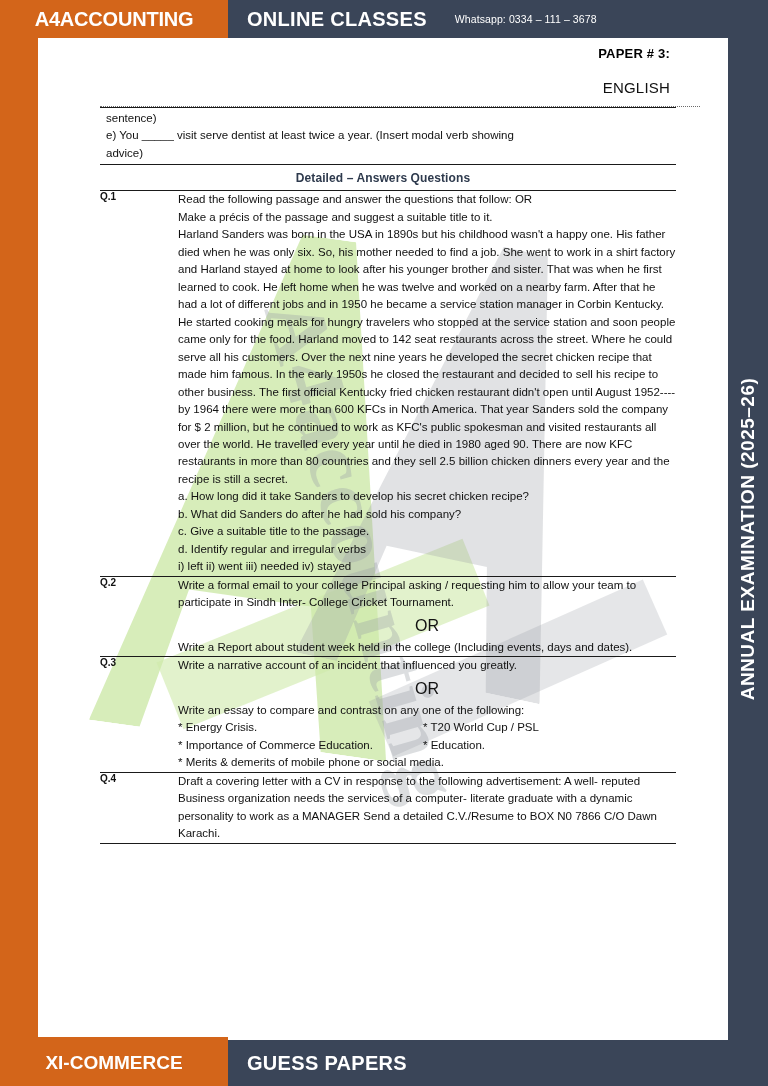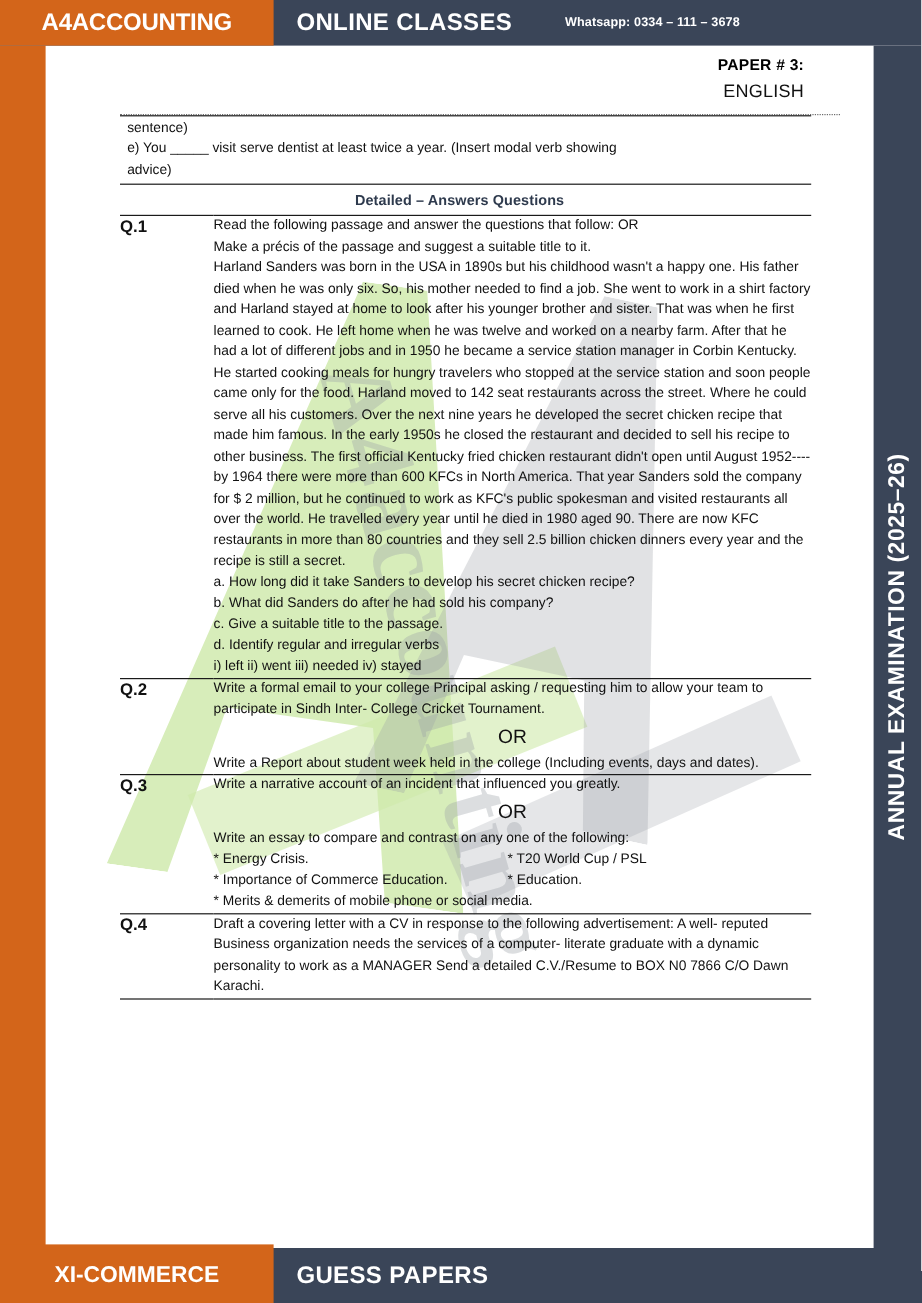--- a/index.html
+++ b/index.html
@@ -53,22 +53,22 @@
   .topbar-title {
     color: #ffffff;
     font-size: 20px;
     font-weight: bold;
     margin-left: 19px;
     letter-spacing: 0.3px;
   }
   .topbar-contact {
     color: #ffffff;
     font-size: 10.5px;
-    font-weight: bold;
-    margin-left: 44px;
+    font-weight: normal;
+    margin-left: 28px;
     letter-spacing: 0.1px;
   }
 
   
   .bottombar {
     position: absolute;
     bottom: 0; left: 0;
     width: 768px;
     height: 46px;
     background: #3a4558;
@@ -220,21 +220,21 @@
   }
   .paper-num {
     font-size: 13px;
     font-weight: bold;
     color: #000000;
     letter-spacing: 0.2px;
   }
   .paper-subject {
     font-size: 15px;
     color: #111;
-    margin-top: 7px;
+    margin-top: 18px;
     letter-spacing: 0.2px;
     text-align: right;
   }
 
   .dotted-rule {
     margin: 10px 28px 0 62px;
     border-top: 1px dotted #6b6b6b;
     height: 0;
   }
 
@@ -250,21 +250,21 @@
     padding: 0;
   }
   .col-label { width: 78px; }
   .col-body  { width: 498px; }
 
   .rowline td {
     border-top: 1.6px solid #1a1a1a;
   }
 
   .qlabel {
-    font-size: 14px;
+    font-size: 10px;
     font-weight: bold;
     color: #111;
     padding-top: 4px;
     padding-left: 6px;
   }
 
   .qbody {
     font-size: 11.5px;
     color: #111;
     line-height: 1.52;

